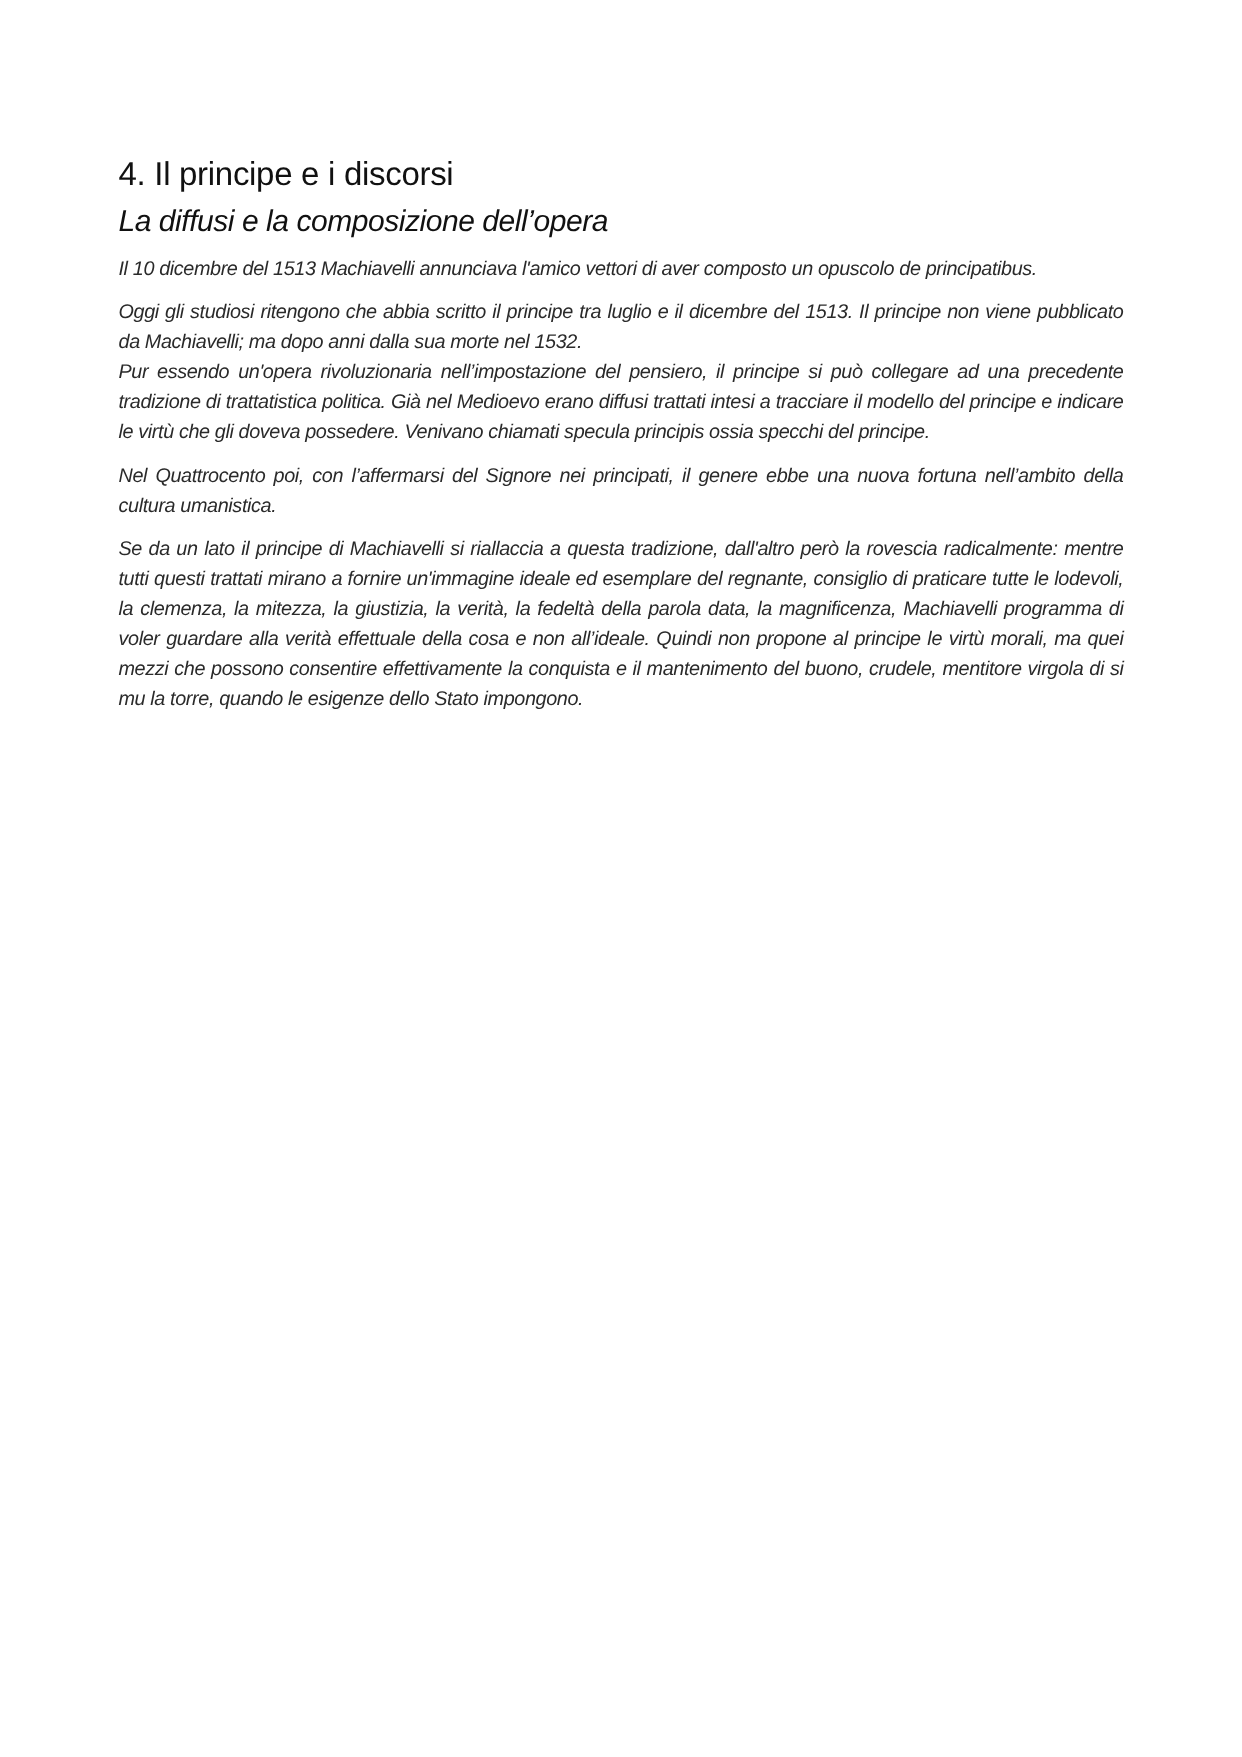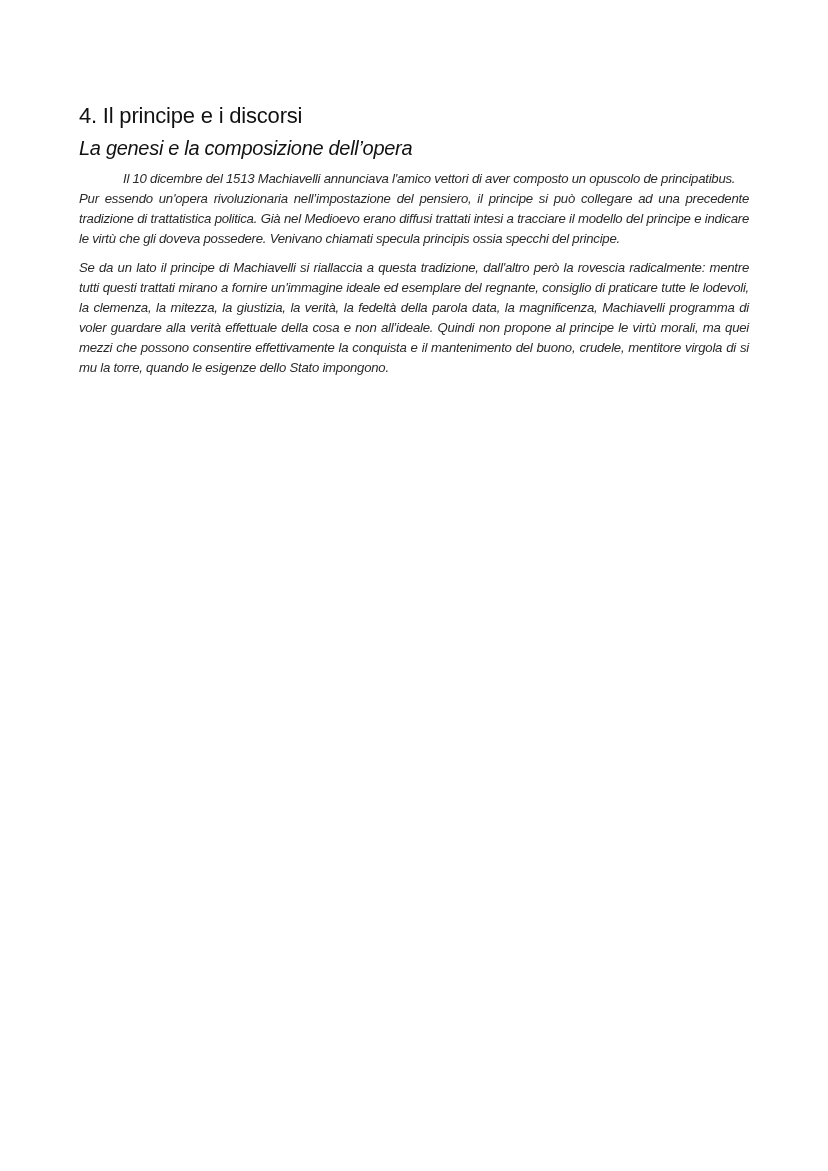--- a/index.html
+++ b/index.html
@@ -46,31 +46,33 @@
       font-family: "Liberation Sans", sans-serif;
       font-style: italic;
       font-size: 13.2px;
       line-height: 20px;
       color: #2a2a2a;
       text-align: justify;
       margin: 0;
       letter-spacing: -0.25px;
     }
     .p + .p { margin-top: 9px; }
-    .h2 + .p { margin-top: 7px; margin-left: 44px; }
+    .h2 + .p { margin-top: 7px; }
     .h2.first + .p { margin-top: 8px; }
   </style>
 </head>
 <body>
 
 <div class="page">
   <h1 class="h1">4. Il principe e i discorsi</h1>
 
   <section>
-    <h2 class="h2 first">La genesi e la composizione dell’opera</h2>
+    <h2 class="h2 first">La diffusi e la composizione dell’opera</h2>
     <p class="p">Il 10 dicembre del 1513 Machiavelli annunciava l'amico vettori di aver composto un opuscolo de principatibus.</p>
+    <p class="p">Oggi gli studiosi ritengono che abbia scritto il principe tra luglio e il dicembre del 1513. Il principe non viene pubblicato da Machiavelli; ma dopo anni dalla sua morte nel 1532.</p>
   </section>
 
   <section>
     <p class="p">Pur essendo un'opera rivoluzionaria nell’impostazione del pensiero, il principe si può collegare ad una precedente tradizione di trattatistica politica. Già nel Medioevo erano diffusi trattati intesi a tracciare il modello del principe e indicare le virtù che gli doveva possedere. Venivano chiamati specula principis ossia specchi del principe.</p>
+    <p class="p">Nel Quattrocento poi, con l’affermarsi del Signore nei principati, il genere ebbe una nuova fortuna nell’ambito della cultura umanistica.</p>
     <p class="p">Se da un lato il principe di Machiavelli si riallaccia a questa tradizione, dall'altro però la rovescia radicalmente: mentre tutti questi trattati mirano a fornire un'immagine ideale ed esemplare del regnante, consiglio di praticare tutte le lodevoli, la clemenza, la mitezza, la giustizia, la verità, la fedeltà della parola data, la magnificenza, Machiavelli programma di voler guardare alla verità effettuale della cosa e non all’ideale. Quindi non propone al principe le virtù morali, ma quei mezzi che possono consentire effettivamente la conquista e il mantenimento del buono, crudele, mentitore virgola di si mu la torre, quando le esigenze dello Stato impongono.</p>
   </section>
 </div>
 
 </body></html>

